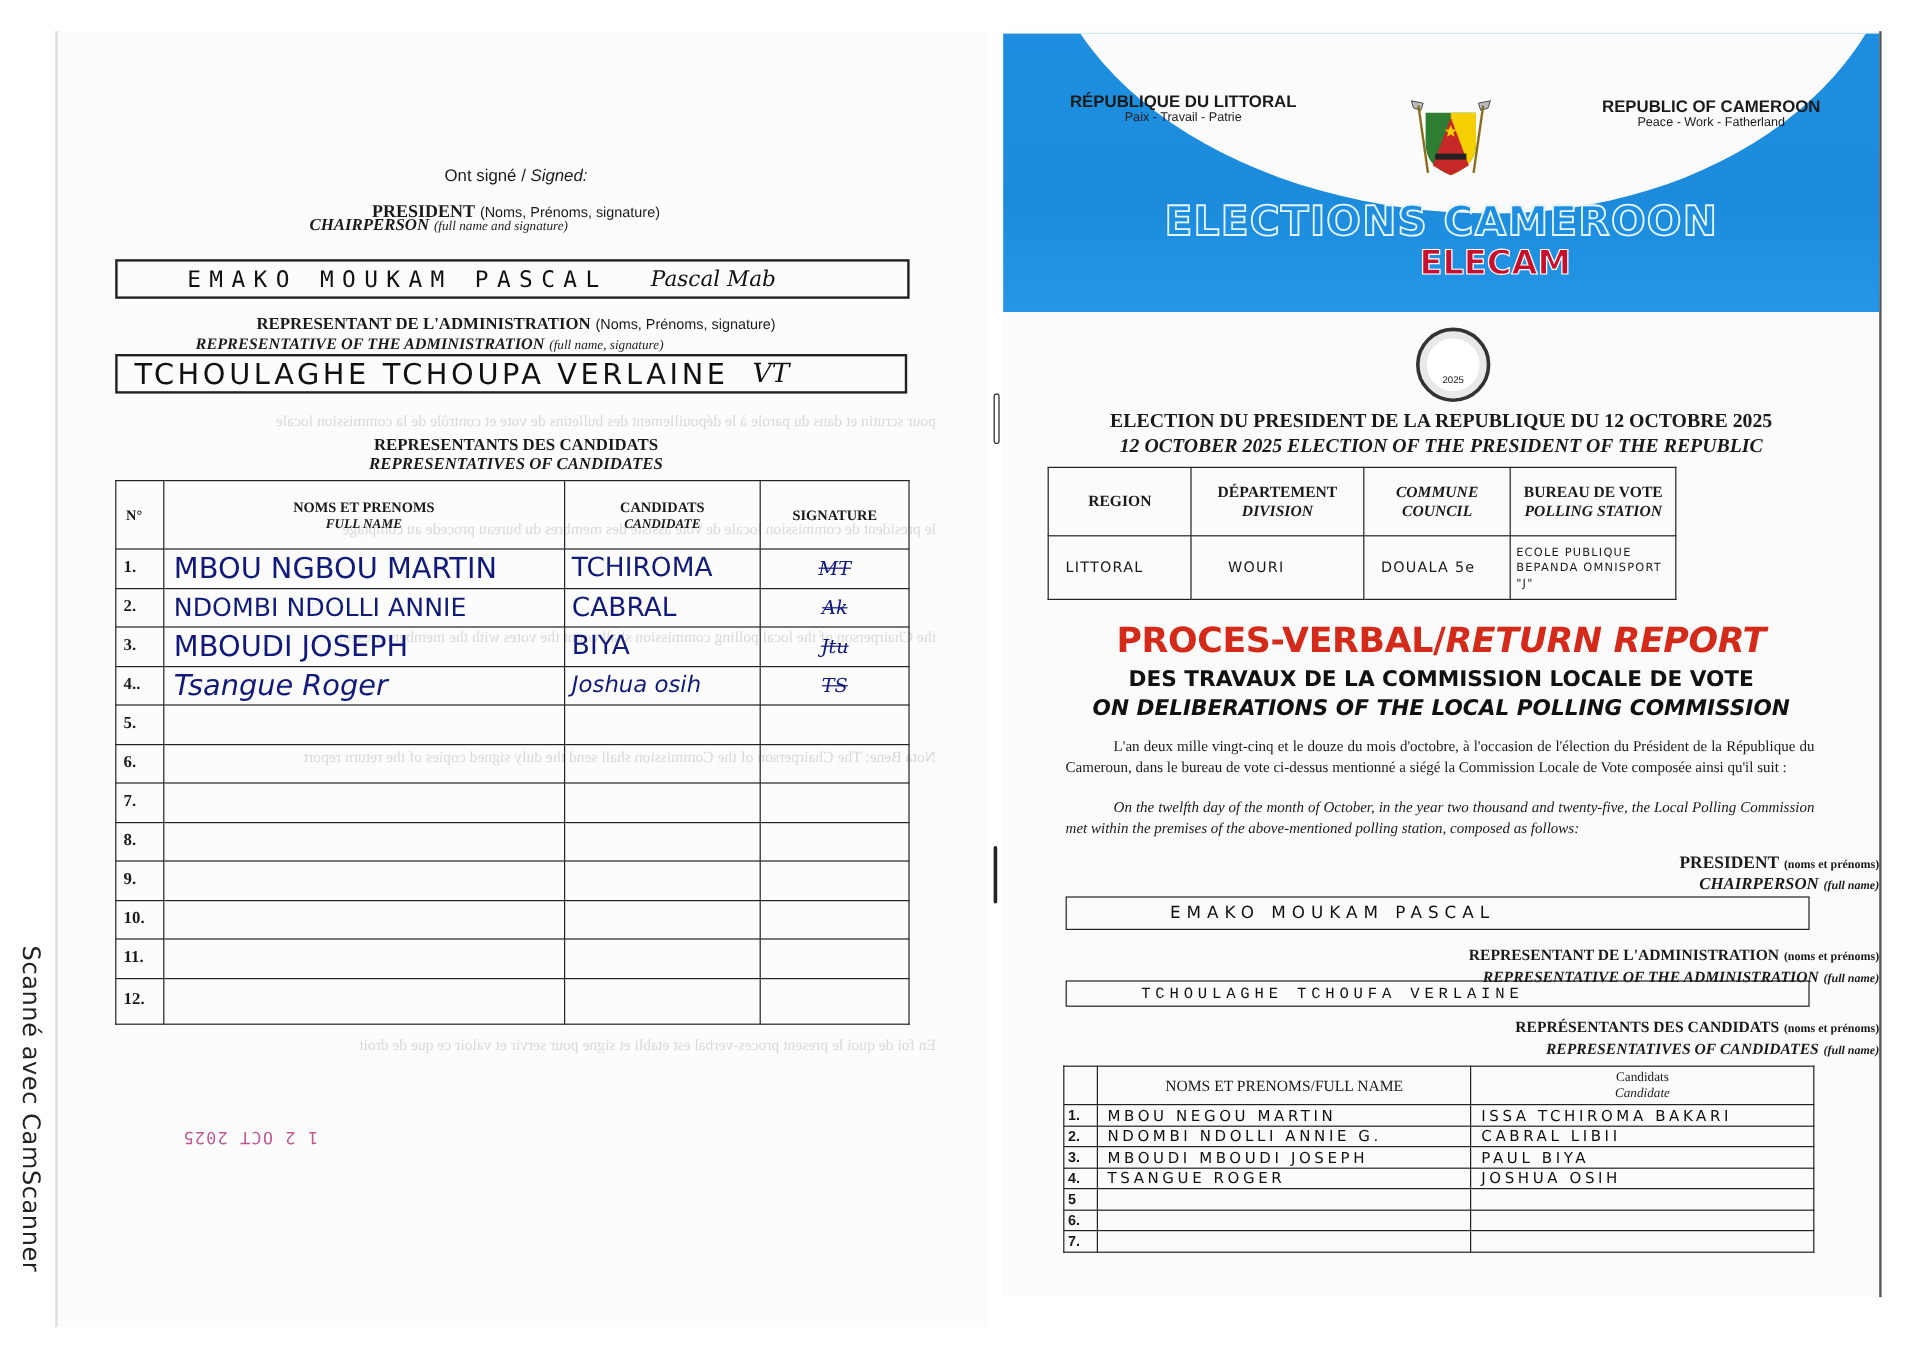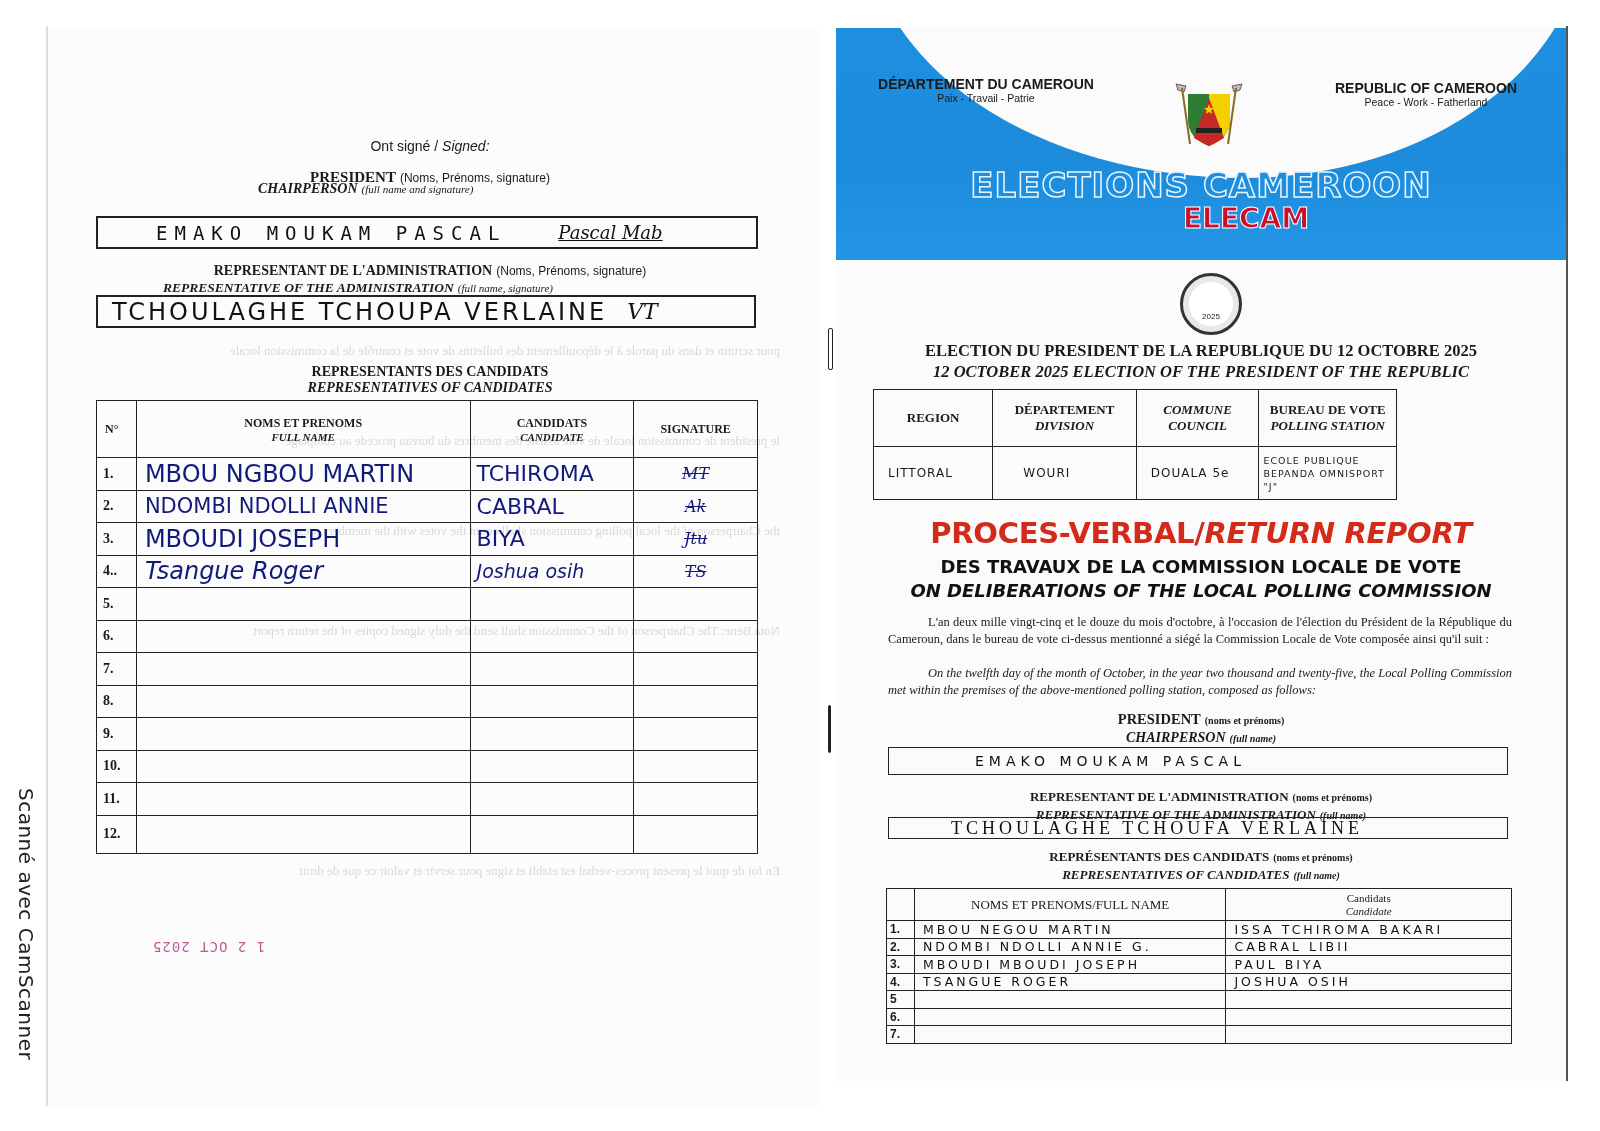--- a/index.html
+++ b/index.html
@@ -72,21 +72,21 @@
 
   .pv-title { position: absolute; left: 836px; top: 516px; width: 730px; text-align: center; font-family: "DejaVu Sans", sans-serif; font-weight: bold; font-size: 29px; color: #d32a1a; letter-spacing: -0.3px; }
   .pv-title i { font-style: italic; }
   .pv-sub1 { position: absolute; left: 836px; top: 556px; width: 730px; text-align: center; font-family: "DejaVu Sans", sans-serif; font-weight: bold; font-size: 18px; color: #111; }
   .pv-sub2 { position: absolute; left: 836px; top: 580px; width: 730px; text-align: center; font-family: "DejaVu Sans", sans-serif; font-weight: bold; font-style: italic; font-size: 18px; color: #111; }
 
   .para { position: absolute; left: 888px; width: 624px; font-family: "Liberation Serif", serif; font-size: 12.5px; line-height: 17px; text-align: justify; }
   .para-fr { top: 614px; text-indent: 40px; }
   .para-en { top: 665px; text-indent: 40px; font-style: italic; }
 
-  .r-hdr { position: absolute; left: 836px; width: 730px; text-align: center; font-family: "Liberation Serif", serif; }
+  .r-hdr { position: absolute; left: 836px; width: 730px; text-align: right; font-family: "Liberation Serif", serif; }
   .r-hdr .b { font-weight: bold; font-size: 14.5px; }
   .r-hdr .s { font-weight: bold; font-size: 10px; }
   .r-hdr .bi { font-weight: bold; font-style: italic; font-size: 14px; }
   .r-hdr .si { font-weight: bold; font-style: italic; font-size: 10px; }
 
   .tbl-rep { position: absolute; left: 886px; top: 888px; width: 626px; }
   .tbl-rep th, .tbl-rep td { border: 1.5px solid #222; }
   .tbl-rep th { height: 32px; font-size: 13px; font-weight: normal; font-family: "Liberation Serif", serif; }
   .tbl-rep th .cand { font-size: 11px; line-height: 13px; }
   .tbl-rep th .cand i { display: block; }
@@ -116,21 +116,21 @@
   <span class="h-bold">PRESIDENT</span>
   <span class="h-small" style="font-size:12px;">(Noms, Prénoms, signature)</span>
 </div>
 <div class="hdr" style="top:179px; left:258px; width:400px;">
   <span class="h-ital">CHAIRPERSON</span>
   <span class="h-ital-small">(full name and signature)</span>
 </div>
 
 <div class="name-box" style="left:96px; top:216px; width:662px; height:33px;">
   <span class="hand" style="font-size:19px; margin-left:58px; letter-spacing:7px;">EMAKO MOUKAM PASCAL</span>
-  <span class="sig" style="font-size:18px; margin-left:52px; text-decoration: underline;">Pascal Mab</span>
+  <span class="sig" style="font-size:18px; margin-left:36px; ">Pascal Mab</span>
 </div>
 
 <div class="hdr center" style="top:261px;">
   <span class="h-bold" style="font-size:14px;">REPRESENTANT DE L'ADMINISTRATION</span>
   <span class="h-small">(Noms, Prénoms, signature)</span>
 </div>
 <div class="hdr" style="top:278px; left:163px; width:500px;">
   <span class="h-ital" style="font-size:13.5px;">REPRESENTATIVE OF THE ADMINISTRATION</span>
   <span class="h-ital-small">(full name, signature)</span>
 </div>
@@ -244,21 +244,21 @@
 <div class="binder" style="top:705px; height:48px; width:3px; background:#222;"></div>
 
 <div class="page page-right"></div>
 <div class="edge-right"></div>
 
 <div class="banner">
   <div class="banner-white"></div>
 </div>
 
 <div class="rep-fr">
-  <div class="rep-title">DÉPARTEMENT DU CAMEROUN</div>
+  <div class="rep-title">RÉPUBLIQUE DU LITTORAL</div>
   <div class="rep-motto">Paix - Travail - Patrie</div>
 </div>
 
 <svg class="coat" viewBox="0 0 74 70">
   <path d="M16 14 L58 14 L58 40 Q58 58 37 66 Q16 58 16 40 Z" fill="#2e7d32"></path>
   <path d="M37 14 L58 14 L58 40 Q58 58 37 66 Z" fill="#f4d000"></path>
   <path d="M37 18 L52 58 Q44 63 37 66 Q30 63 22 58 Z" fill="#c62828"></path>
   <polygon points="37,24 38.5,28 42,28 39.2,30.4 40.2,34 37,32 33.8,34 34.8,30.4 32,28 35.5,28" fill="#f4d000"></polygon>
   <path d="M4 4 L14 6 L12 12 L6 10 Z" fill="#bbb" stroke="#444" stroke-width="0.8"></path>
   <path d="M70 4 L60 6 L62 12 L68 10 Z" fill="#bbb" stroke="#444" stroke-width="0.8"></path>
@@ -318,21 +318,21 @@
 </div>
 <div class="name-box" style="left:888px; top:747px; width:620px; height:28px; border-width:1.5px;">
   <span class="hand" style="font-size:14px; margin-left:86px; letter-spacing:5px; font-family:'DejaVu Sans', sans-serif;">EMAKO MOUKAM PASCAL</span>
 </div>
 
 <div class="r-hdr" style="top:787px;">
   <div><span class="b" style="font-size:13px;">REPRESENTANT DE L'ADMINISTRATION</span> <span class="s">(noms et prénoms)</span></div>
   <div><span class="bi" style="font-size:13px;">REPRESENTATIVE OF THE ADMINISTRATION</span> <span class="si">(full name)</span></div>
 </div>
 <div class="name-box" style="left:888px; top:817px; width:620px; height:22px; border-width:1.5px;">
-  <span class="hand" style="font-size:18px; margin-left:62px; letter-spacing:4px; font-family:Liberation Serif, serif;">TCHOULAGHE TCHOUFA VERLAINE</span>
+  <span class="hand" style="font-size:13px; margin-left:62px; letter-spacing:4px; font-family:Liberation Mono, monospace;">TCHOULAGHE TCHOUFA VERLAINE</span>
 </div>
 
 <div class="r-hdr" style="top:847px;">
   <div><span class="b" style="font-size:13px;">REPRÉSENTANTS DES CANDIDATS</span> <span class="s">(noms et prénoms)</span></div>
   <div><span class="bi" style="font-size:13px;">REPRESENTATIVES OF CANDIDATES</span> <span class="si">(full name)</span></div>
 </div>
 
 <table class="tbl-rep">
   <thead>
     <tr>

